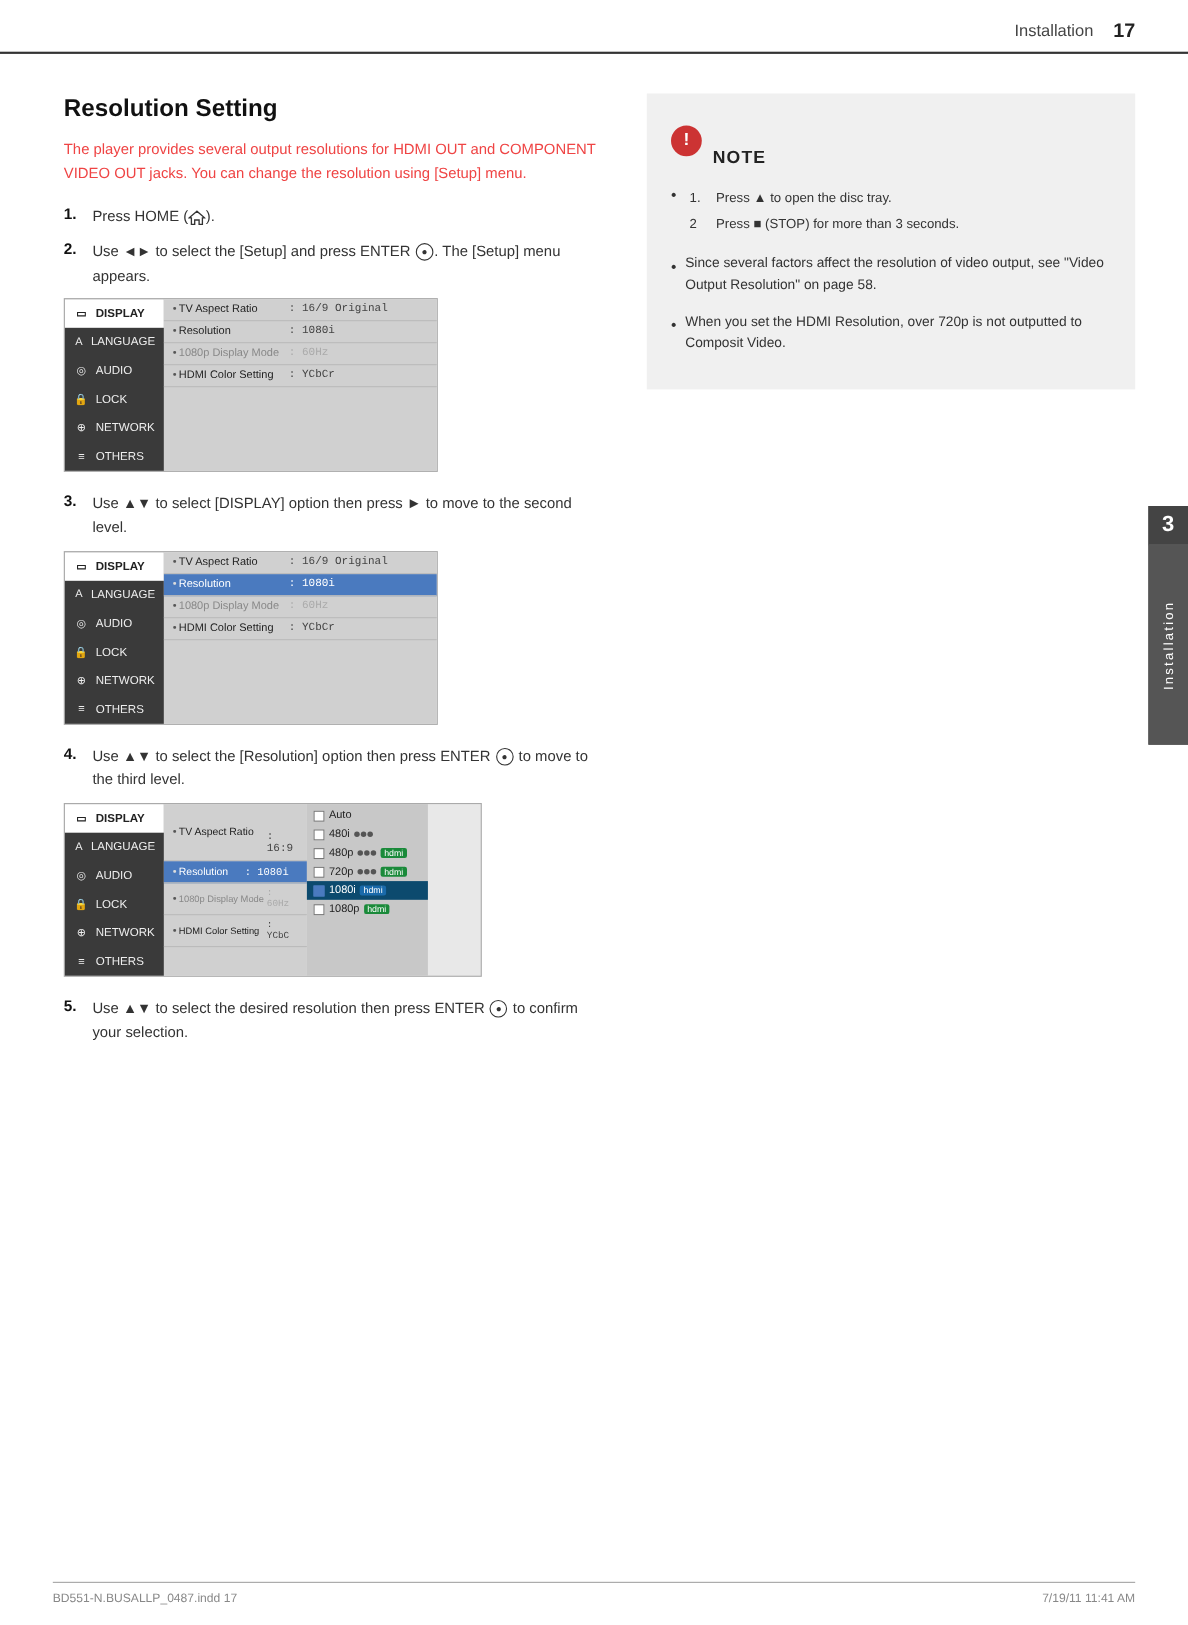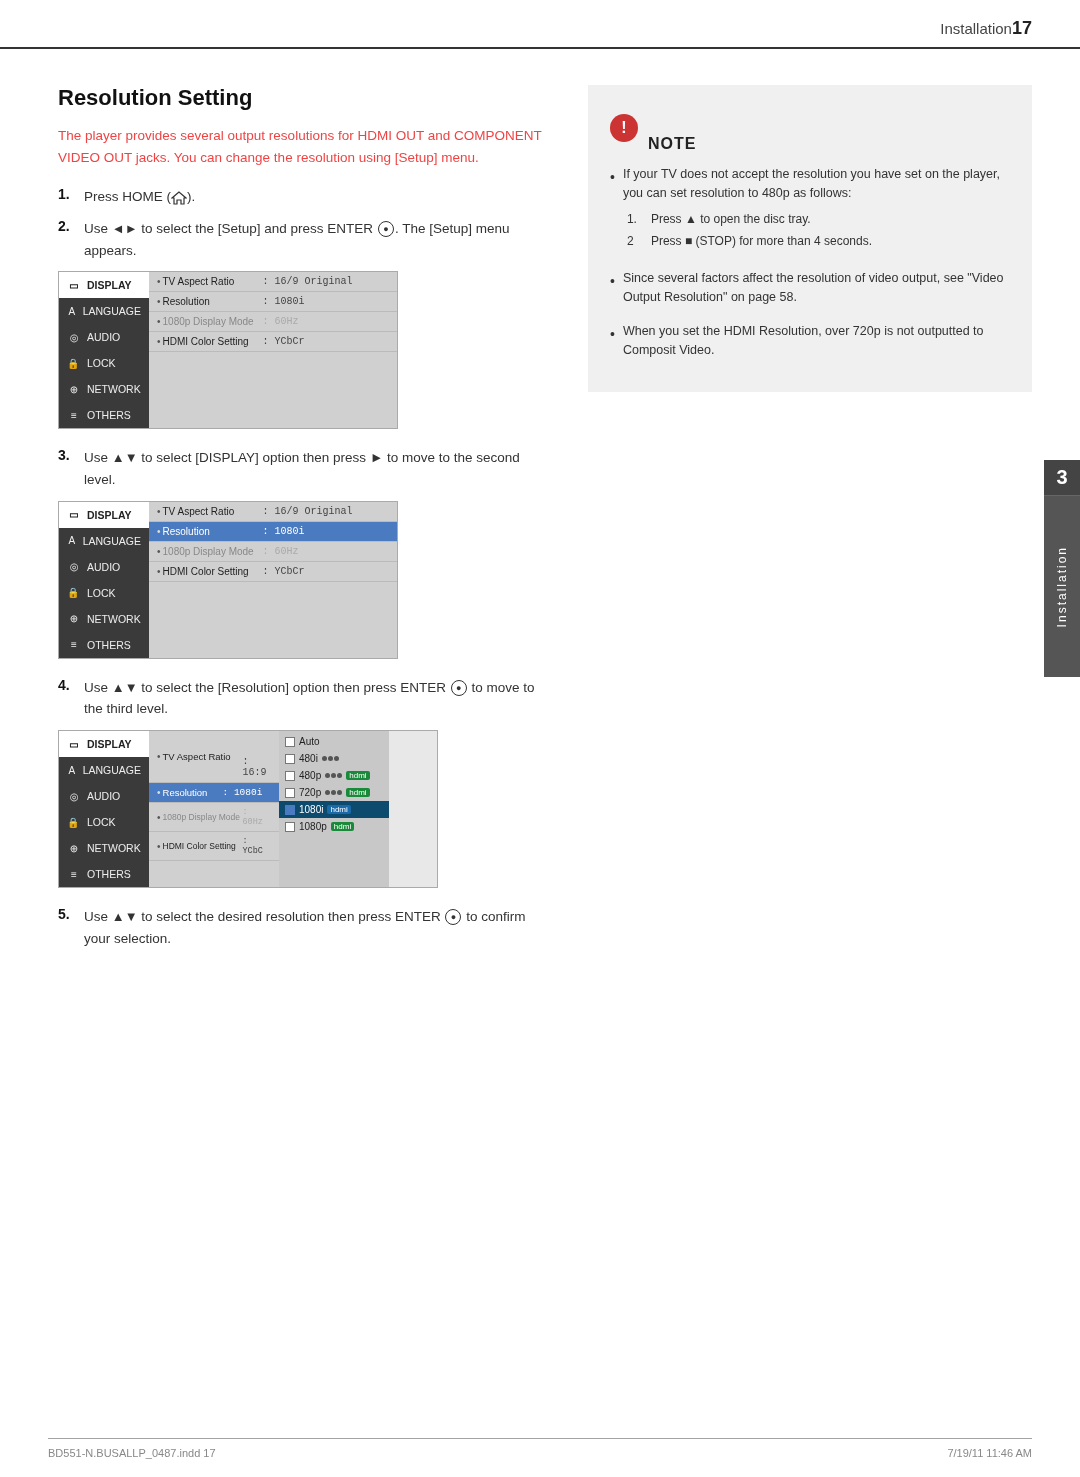--- a/index.html
+++ b/index.html
@@ -22,21 +22,21 @@
       border-bottom: 2px solid #333;
       margin-bottom: 0;
     }
     .header-title {
       font-size: 15px;
       color: #444;
     }
     .header-page-num {
       font-size: 18px;
       font-weight: bold;
-      margin-left: 0;
+      margin-left: 18px;
       color: #222;
     }
 
     
     .main-content {
       display: flex;
       flex-direction: row;
       padding: 36px 48px 0 58px;
       gap: 40px;
     }
@@ -615,29 +615,28 @@
     <div class="note-box">
       <div class="note-header">
         <div class="note-icon">!</div>
         <span class="note-title">NOTE</span>
       </div>
       <ul class="note-list">
 
         <li class="note-list-item">
           <span class="note-bullet">•</span>
           <div>
-            <span>If your TV does not accept the resolution you have set on the player, you can set resolution to 480p as follows:</span>
             <ol class="note-sub-list" style="list-style:none; margin-top:6px; padding-left:4px;">
               <li class="note-sub-item">
                 <span class="note-sub-num">1.</span>
                 <span>Press ▲ to open the disc tray.</span>
               </li>
               <li class="note-sub-item">
                 <span class="note-sub-num">2</span>
-                <span>Press ■ (STOP) for more than 4 seconds.</span>
+                <span>Press ■ (STOP) for more than 3 seconds.</span>
               </li>
             </ol>
           </div>
         </li>
 
         <li class="note-list-item">
           <span class="note-bullet">•</span>
           <span>Since several factors affect the resolution of video output, see "Video Output Resolution" on page 58.</span>
         </li>
 
@@ -654,14 +653,14 @@
 
 <div style="position:absolute;right:0;top:460px;width:36px;background:#444;display:flex;flex-direction:column;align-items:center;">
   <div style="background:#444;color:#fff;width:36px;height:36px;display:flex;align-items:center;justify-content:center;font-size:20px;font-weight:bold;border-bottom:1px solid #666;">3</div>
   <div style="background:#555;color:#fff;width:36px;padding:50px 0;display:flex;align-items:center;justify-content:center;">
     <span style="writing-mode:vertical-rl;transform:rotate(180deg);font-size:12px;letter-spacing:2px;color:#fff;">Installation</span>
   </div>
 </div>
 
 <div class="page-footer">
   <span>BD551-N.BUSALLP_0487.indd   17</span>
-  <span>7/19/11   11:46 AM</span>
+  <span>7/19/11   11:41 AM</span>
 </div>
 
 </body></html>

